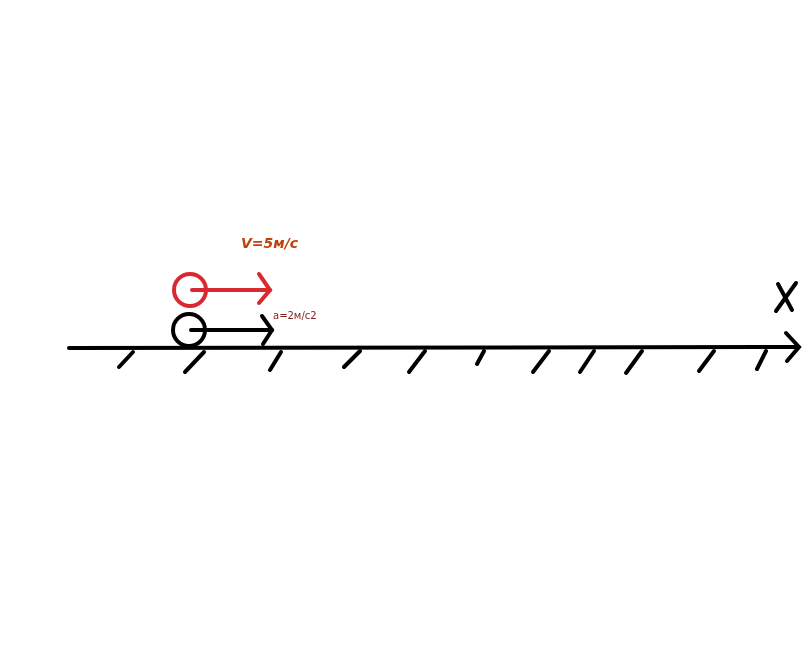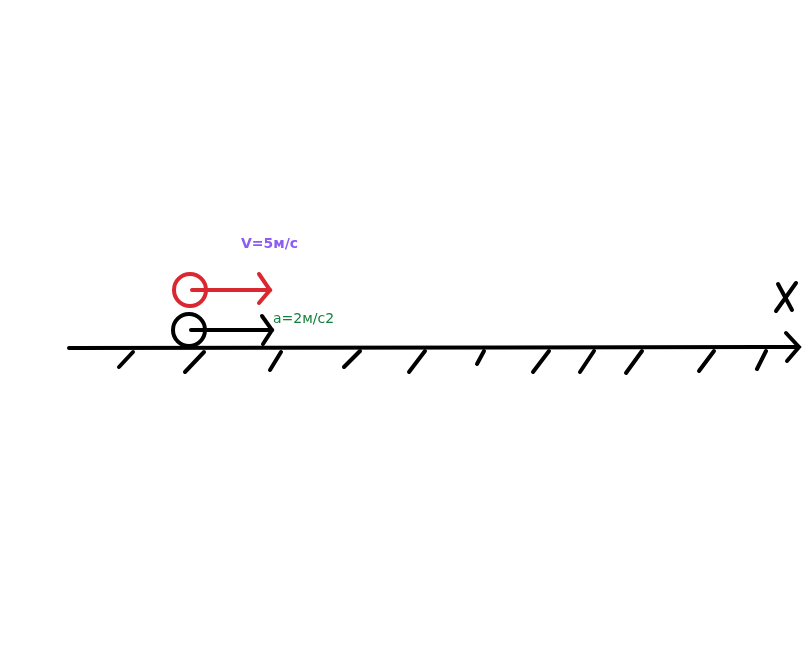--- a/index.html
+++ b/index.html
@@ -1,20 +1,20 @@
 <!DOCTYPE html>
 <html><head>
 <meta charset="utf-8">
 <style>
   html, body { margin: 0; padding: 0; background: #ffffff; }
   body { width: 808px; height: 653px; position: relative; overflow: hidden; font-family: "DejaVu Sans", sans-serif; }
   svg { position: absolute; left: 0; top: 0; }
   .lbl { position: absolute; white-space: nowrap; }
-  .v-label { left: 241px; top: 235px; font-size: 14px; font-weight: bold; color: #8b5cf6; }
-  .a-label { left: 273px; top: 310px; font-size: 14px; color: #15803d; }
+  .v-label { left: 241px; top: 235px; font-size: 14px; font-weight: bold; color: #c2410c; font-style: italic; }
+  .a-label { left: 273px; top: 310px; font-size: 10px; color: #7f1d1d; }
 </style>
 </head>
 <body>
 
 <svg width="808" height="653" viewBox="0 0 808 653">
 
   <g stroke="#000" stroke-width="4" stroke-linecap="round" fill="none">
     <line x1="69" y1="348" x2="798" y2="347"></line>
     <polyline points="786,333 799,347 787,361"></polyline>
   </g>

